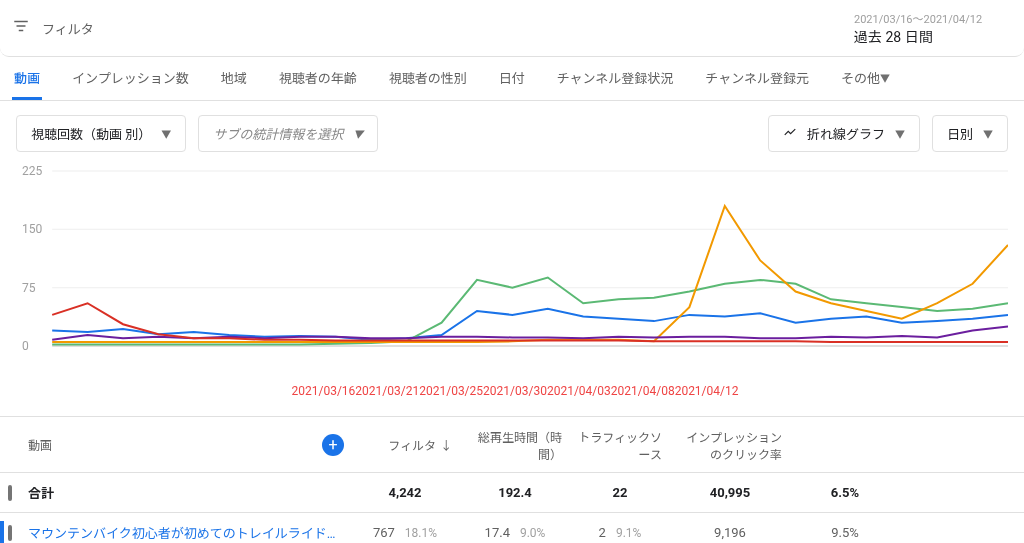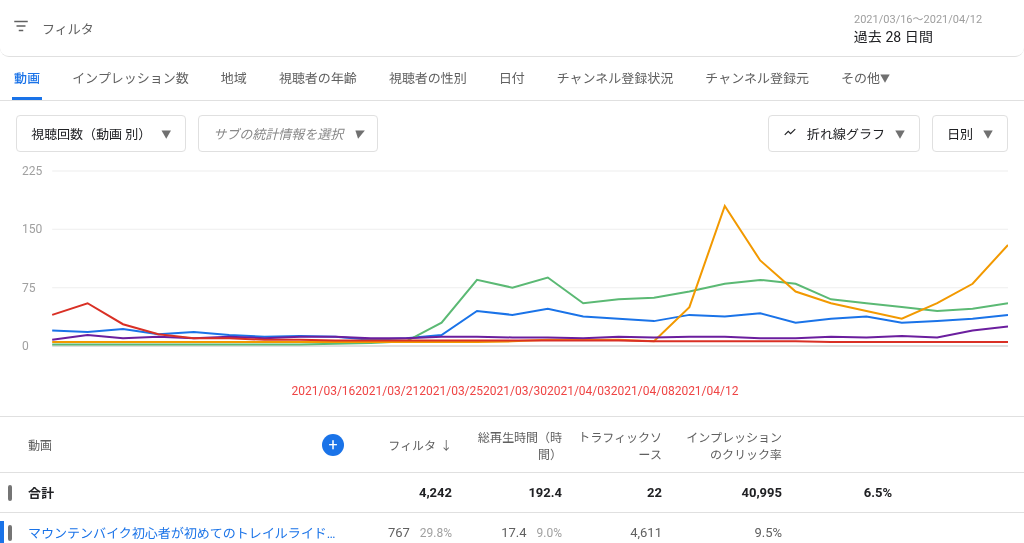--- a/index.html
+++ b/index.html
@@ -84,21 +84,21 @@
   .thead .cell{padding:4px 8px;text-align:right;}
   .thead .cell.first{text-align:left;position:relative;}
   .add-btn{
     position:absolute;right:6px;top:50%;transform:translateY(-50%);
     width:22px;height:22px;border-radius:50%;background:var(--blue);
     color:#fff;display:flex;align-items:center;justify-content:center;font-size:16px;
   }
 
   .trow{height:var(--row-h);border-bottom:1px solid var(--border);}
   .trow.total{font-weight:700;color:var(--text-dark);}
-  .trow .cell{padding:4px 8px;text-align:right;}
+  .trow .cell{padding:4px 8px;text-align:center;}
   .trow .cell.first{display:flex;align-items:center;gap:10px;text-align:center;overflow:hidden;}
   .trow .title-link{color:#1a73e8;white-space:nowrap;overflow:hidden;text-overflow:ellipsis;flex:1;}
   .pct{color:#a0a0a0;font-size:12px;margin-left:10px;}
   .checkbox{
     width:16px;height:16px;border:2px solid #757575;border-radius:2px;display:inline-block;
   }
   .cell.check{display:flex;align-items:center;justify-content:center;}
   .legend-line{width:4px;height:var(--row-h);}
   .sort-arrow{margin-left:4px;}
 </style>
@@ -214,23 +214,24 @@
 
   <div id="rows">
       <div class="trow">
         <div class="cell check" style="position:relative;">
       <div class="legend-line" style="position:absolute;left:0;top:0;background:#1a73e8"></div>
       <span class="checkbox"></span>
     </div>
     <div class="cell first">
           <span class="title-link">マウンテンバイク初心者が初めてのトレイルライドに行ってみた！</span>
         </div>
-    <div class="cell">767<span class="pct">29.8%</span></div>
+    <div class="cell">767<span class="pct">18.1%</span></div>
     <div class="cell">17.4<span class="pct">9.0%</span></div>
-    <div class="cell">4,611</div>
+    <div class="cell">2<span class="pct">9.1%</span></div>
+    <div class="cell">9,196</div>
     <div class="cell">9.5%</div>
       </div>
       <div class="trow">
         <div class="cell check" style="position:relative;">
       <div class="legend-line" style="position:absolute;left:0;top:0;background:#5bb974"></div>
       <span class="checkbox"></span>
     </div>
     <div class="cell first">
           <span class="title-link">ロードバイクでお花見！吉見町さくら堤公園へ行ってみた</span>
         </div>

